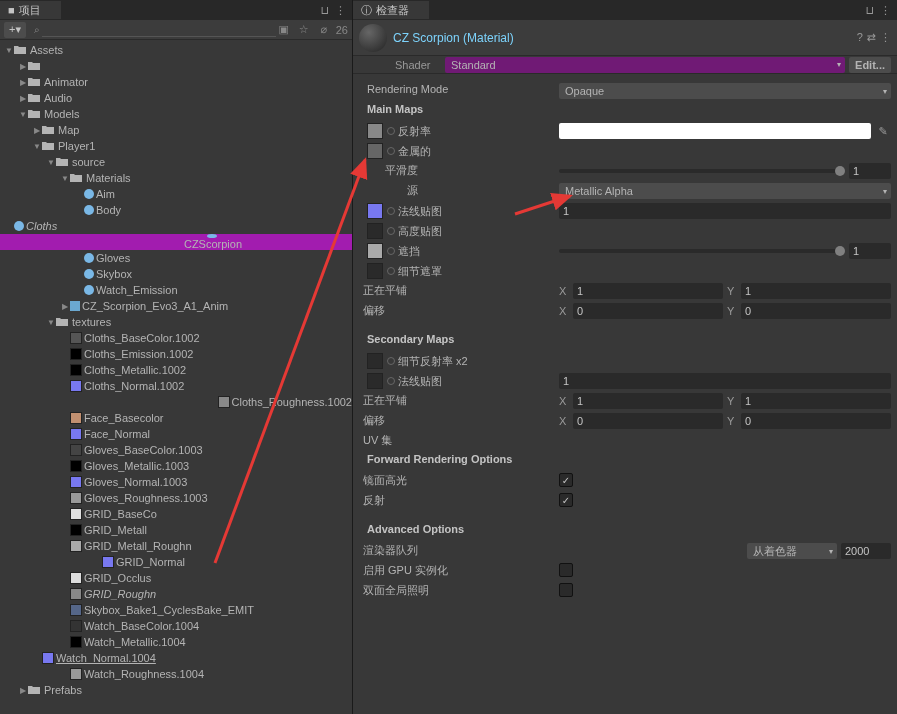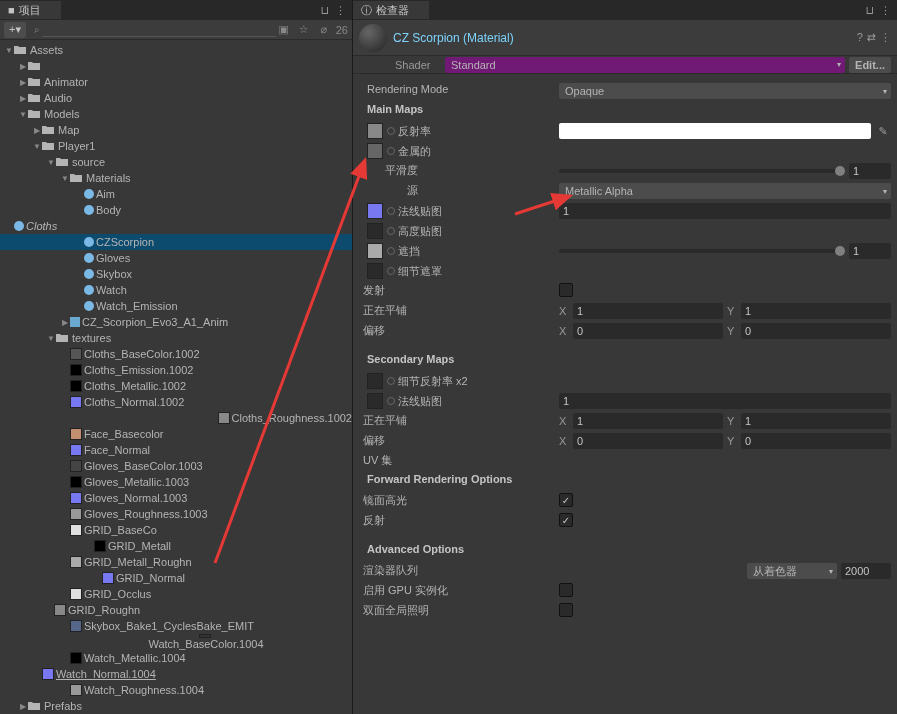--- a/index.html
+++ b/index.html
@@ -16,21 +16,21 @@
     .toolbar { height: 20px; background: #3c3c3c; display: flex; align-items: center; padding: 0 4px; border-bottom: 1px solid #2a2a2a; }
     .add-btn { width: 22px; height: 16px; background: #4c4c4c; color: #c4c4c4; display: flex; align-items: center; justify-content: center; border-radius: 2px; margin-right: 4px; cursor: pointer; }
     .search-field { flex: 1; margin-left: 4px; display: flex; align-items: center; }
     .search-icon { margin-right: 2px; color: #888; font-size: 10px; }
     .search-input { flex: 1; background: transparent; border: none; border-bottom: 1px solid #555; color: #b4b4b4; outline: none; height: 14px; }
     .toolbar-right { display: flex; align-items: center; gap: 4px; color: #888; }
     .tool-icon { width: 16px; text-align: center; cursor: pointer; }
     
     .tree { flex: 1; overflow-y: auto; padding-top: 2px; }
     .tree-item { height: 16px; display: flex; align-items: center; padding-left: 4px; cursor: pointer; white-space: nowrap; }
-    .tree-item.selected { background: #0c4a6e; }
+    .tree-item.selected { background: #a21caf; flex-direction: column; }
     .mono { font-family: Arial; }
     .foldout { width: 10px; color: #888; font-size: 8px; text-align: center; }
     .folder-icon { width: 14px; height: 12px; margin-right: 2px; display: flex; align-items: center; }
     .folder-icon svg { width: 12px; height: 10px; }
     .mat-icon { width: 10px; height: 10px; background: #7ab8e6; border-radius: 50%; margin-right: 2px; }
     .prefab-icon { width: 10px; height: 10px; background: #6ba8d0; margin-right: 2px; }
     .tex-swatch { width: 12px; height: 12px; margin-right: 2px; border: 1px solid #222; }
     
     .material-header { height: 36px; background: #3c3c3c; display: flex; align-items: center; padding: 0 6px; border-bottom: 1px solid #2a2a2a; }
     .material-sphere { width: 28px; height: 28px; background: radial-gradient(circle at 35% 30%, #666, #222); border-radius: 50%; margin-right: 6px; }
@@ -208,25 +208,20 @@
         <span>Gloves</span>
       </div>
       <div class="tree-item" style="padding-left: 74px;">
         <span class="foldout"></span>
         <span class="mat-icon"></span>
         <span>Skybox</span>
       </div>
       <div class="tree-item" style="padding-left: 74px;">
         <span class="foldout"></span>
         <span class="mat-icon"></span>
-        <span>Watch</span>
-      </div>
-      <div class="tree-item" style="padding-left: 74px;">
-        <span class="foldout"></span>
-        <span class="mat-icon"></span>
         <span>Watch_Emission</span>
       </div>
       <div class="tree-item" style="padding-left: 60px;">
         <span class="foldout">▶</span>
         <span class="prefab-icon"></span>
         <span>CZ_Scorpion_Evo3_A1_Anim</span>
       </div>
       <div class="tree-item" style="padding-left: 46px;">
         <span class="foldout">▼</span>
         <span class="folder-icon">
@@ -289,51 +284,51 @@
       <div class="tree-item" style="padding-left: 60px;">
         <span class="foldout"></span>
         <span class="tex-swatch" style="background:#999"></span>
         <span>Gloves_Roughness.1003</span>
       </div>
       <div class="tree-item" style="padding-left: 60px;">
         <span class="foldout"></span>
         <span class="tex-swatch" style="background:#e0e0e0"></span>
         <span>GRID_BaseCo</span>
       </div>
-      <div class="tree-item" style="padding-left: 84px;">
+      <div class="tree-item" style="padding-left: 60px;">
         <span class="foldout"></span>
         <span class="tex-swatch" style="background:#000"></span>
         <span>GRID_Metall</span>
       </div>
       <div class="tree-item" style="padding-left: 60px;">
         <span class="foldout"></span>
         <span class="tex-swatch" style="background:#aaa"></span>
         <span>GRID_Metall_Roughn</span>
       </div>
       <div class="tree-item" style="padding-left: 60px; margin-left: 32px;">
         <span class="foldout"></span>
         <span class="tex-swatch" style="background:#7878f0"></span>
         <span>GRID_Normal</span>
       </div>
       <div class="tree-item" style="padding-left: 60px;">
         <span class="foldout"></span>
         <span class="tex-swatch" style="background:#ddd"></span>
         <span>GRID_Occlus</span>
       </div>
-      <div class="tree-item" style="padding-left: 44px;">
+      <div class="tree-item" style="padding-left: 60px; font-style: italic;">
         <span class="foldout"></span>
         <span class="tex-swatch" style="background:#888"></span>
         <span>GRID_Roughn</span>
       </div>
       <div class="tree-item" style="padding-left: 60px;">
         <span class="foldout"></span>
         <span class="tex-swatch" style="background:#556688"></span>
         <span>Skybox_Bake1_CyclesBake_EMIT</span>
       </div>
-      <div class="tree-item" style="padding-left: 60px; flex-direction: column;">
+      <div class="tree-item" style="padding-left: 60px;">
         <span class="foldout"></span>
         <span class="tex-swatch" style="background:#333"></span>
         <span>Watch_BaseColor.1004</span>
       </div>
       <div class="tree-item" style="padding-left: 60px;">
         <span class="foldout"></span>
         <span class="tex-swatch" style="background:#000"></span>
         <span>Watch_Metallic.1004</span>
       </div>
       <div class="tree-item" style="padding-left: 32px; text-decoration: underline;">
@@ -480,26 +475,20 @@
 
     <div class="prop-row">
       <div class="prop-label">
         <div class="map-swatch"></div>
         <div class="radio-dot"></div>
         <span>细节遮罩</span>
       </div>
       <div class="prop-value"></div>
     </div>
 
-    <div class="prop-row">
-      <div class="prop-label" style="padding-left:4px">发射</div>
-      <div class="prop-value">
-          <div class="checkbox"></div>
-        </div>
-    </div>
 
     <div class="prop-row">
       <div class="prop-label" style="padding-left:4px">正在平铺</div>
       <div class="prop-value vec-row">
         <span class="vec-label">X</span>
         <input class="vec-input" value="1" style="">
         <span class="vec-label">Y</span>
         <input class="vec-input" value="1" style="">
       </div>
     </div>

